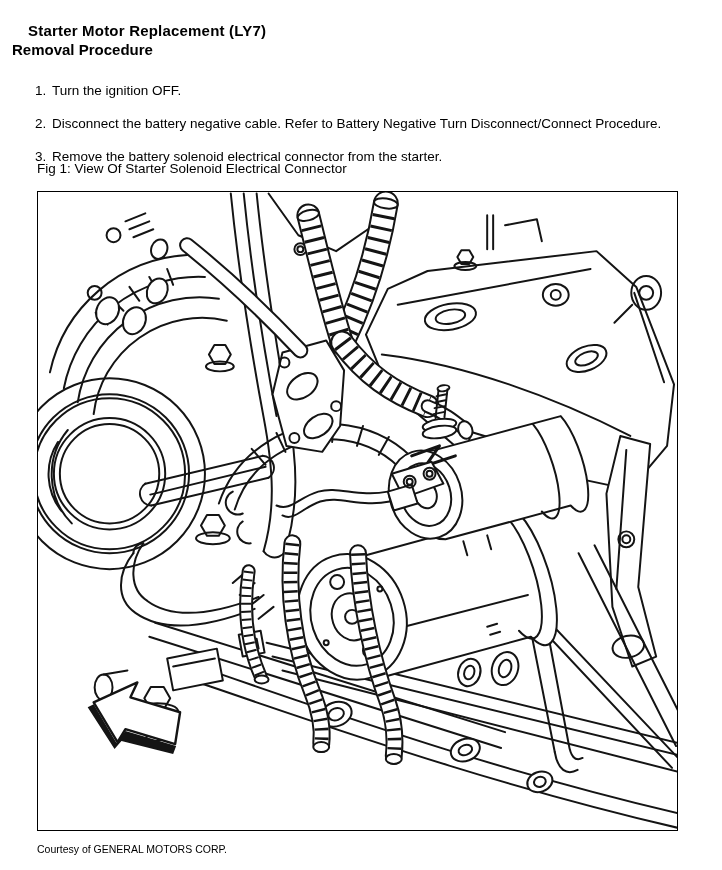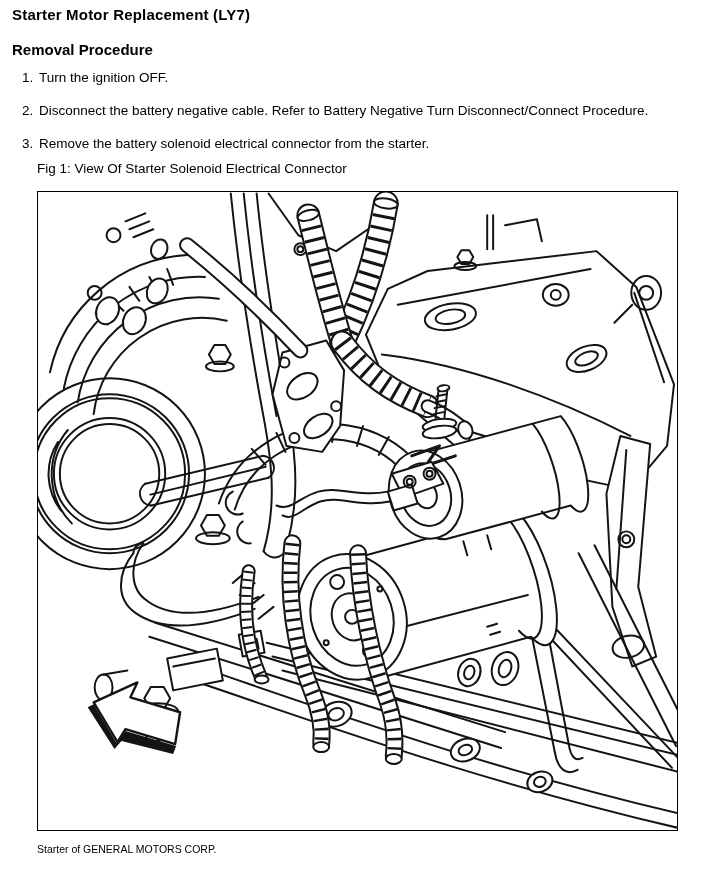--- a/index.html
+++ b/index.html
@@ -1,29 +1,29 @@
 <!DOCTYPE html>
 <html><head>
 <meta charset="utf-8">
 <style>
   html,body{margin:0;padding:0;background:#fff;}
   body{
     width:722px;height:870px;position:relative;overflow:hidden;
     font-family:"Liberation Sans", sans-serif;color:#000;
   }
   .page-title{
-    position:absolute;left:12px;top:6px;margin:0;
+    position:absolute;left:12px;top:6px;margin:16px;
     font-size:15px;font-weight:bold;letter-spacing:0.2px;
   }
   .section-heading{
     position:absolute;left:12px;top:41px;margin:0;
     font-size:15px;font-weight:bold;
   }
   .steps{
-    position:absolute;left:12px;top:70px;margin:0;padding:0 0 0 25px;
+    position:absolute;left:12px;top:70px;margin:13px;padding:0 0 0 25px;
     font-size:13.5px;line-height:16px;
   }
   .steps li{margin-bottom:17px;padding-left:2px;}
   .fig-caption{
     position:absolute;left:37px;top:161px;margin:0;font-size:13.5px;text-align:right;
   }
   .figure-frame{
     position:absolute;left:37px;top:191px;width:641px;height:640px;
     border:1.5px solid #000;box-sizing:border-box;background:#fff;
   }
@@ -223,15 +223,15 @@
         <ellipse cx="285" cy="557" rx="8" ry="5" fill="#fff"></ellipse>
         <ellipse cx="358" cy="569" rx="8" ry="5" fill="#fff"></ellipse>
         <ellipse cx="225" cy="489" rx="7" ry="4" fill="#fff"></ellipse>
 
         <path d="M 56,512 L 100,492 L 93,507 L 143,522 L 138,554 L 88,539 L 80,552 Z" fill="#fff" stroke-width="2.4"></path>
         <path d="M 56,514 L 79,553 L 88,541 L 139,556 L 136,564 L 84,551 L 77,559 L 50,517 Z" fill="#141414" stroke="none"></path>
       </g>
     </svg>
   </div>
 
-  <p class="credit">Starter of GENERAL MOTORS CORP.</p>
+  <p class="credit">Courtesy of GENERAL MOTORS CORP.</p>
 
 </div>
 
 </body></html>

